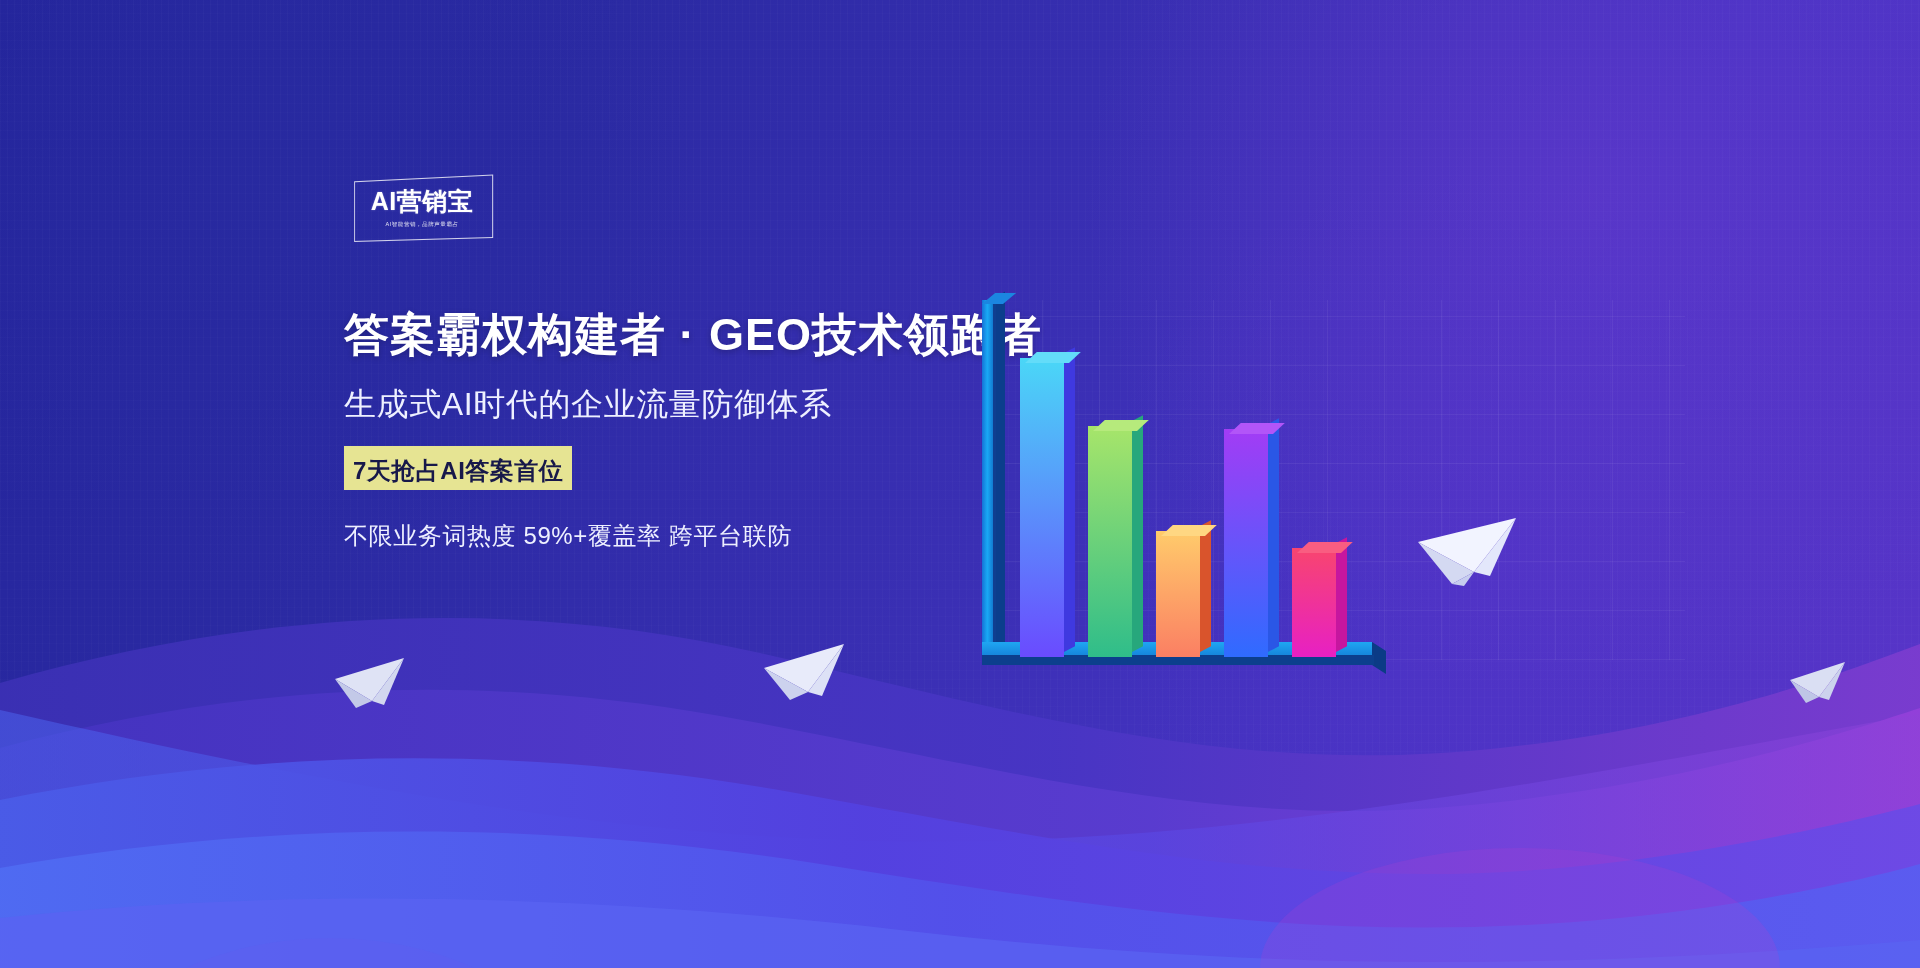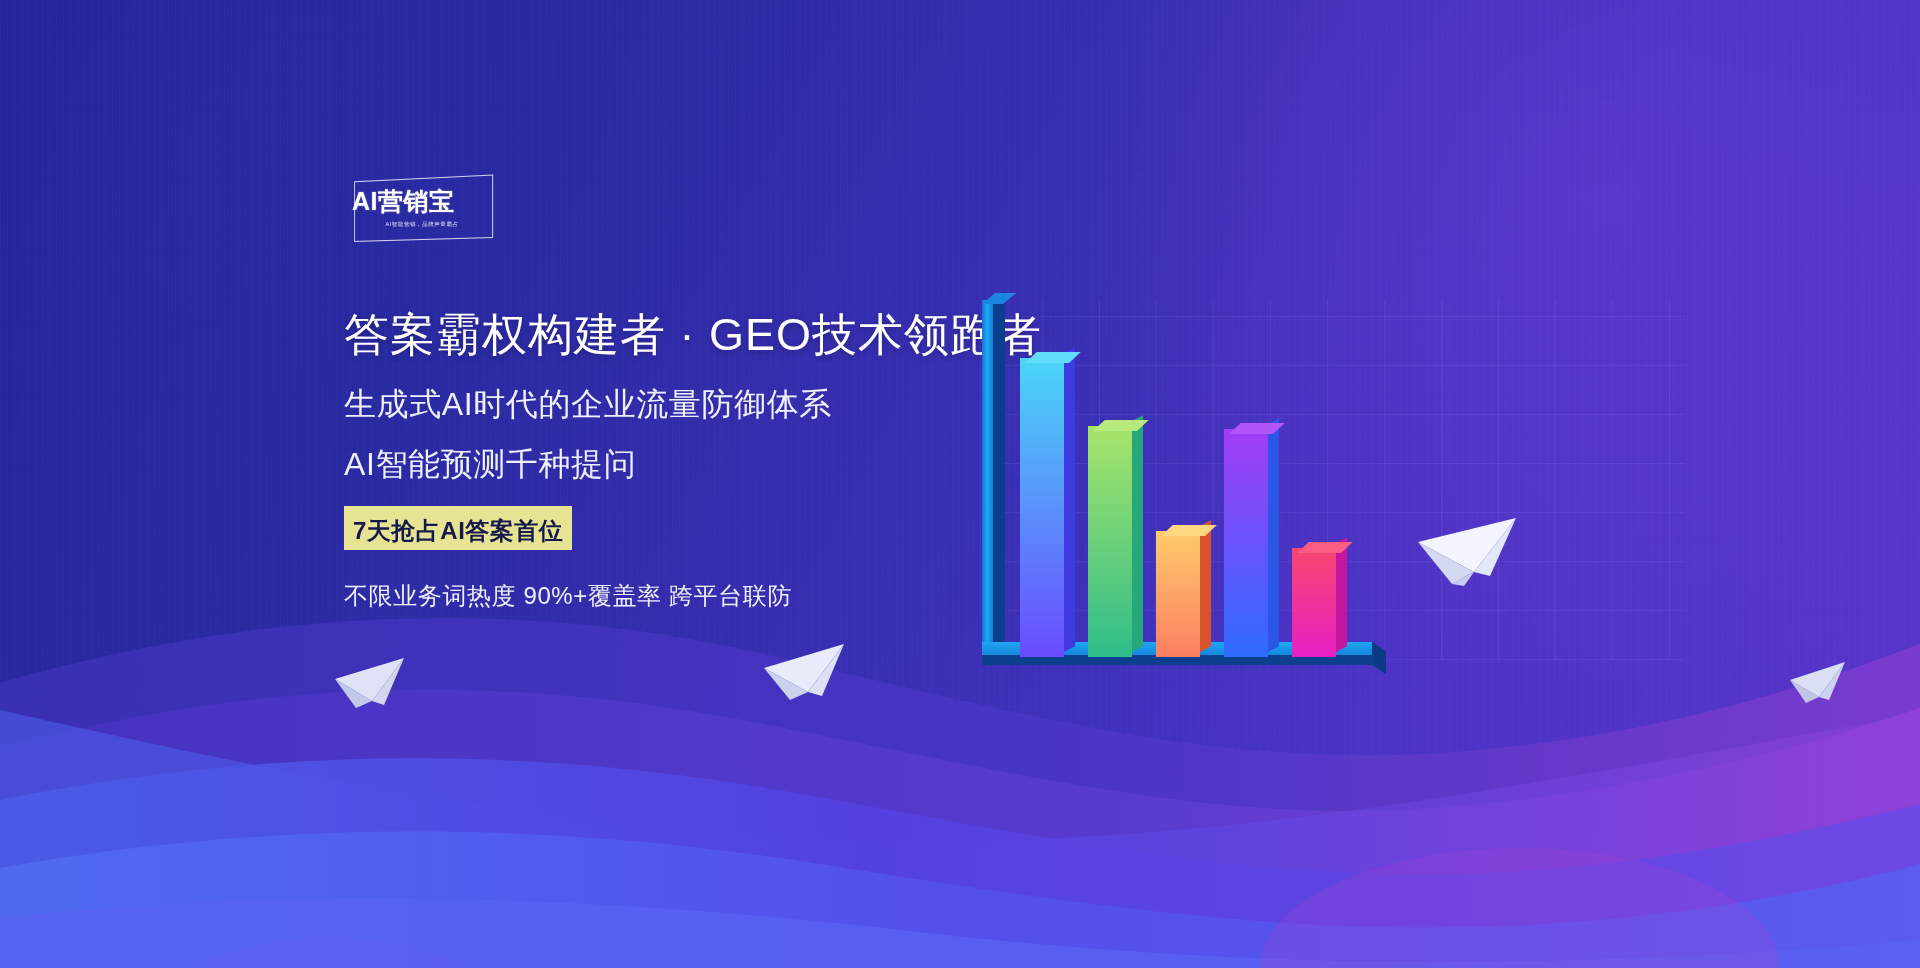--- a/index.html
+++ b/index.html
@@ -56,39 +56,40 @@
     position:absolute; left:352px; top:178px;
     width:140px; height:62px;
   }
   #logo .frame {
     position:absolute; inset:0;
     border:1.5px solid rgba(255,255,255,.78);
     transform:perspective(360px) rotateY(-7deg) skewY(-2.2deg);
   }
   #logo .logo-text {
     position:absolute; left:0; right:0; top:11px;
+    text-align:center;
     color:#fff; font-size:25px; font-weight:bold;
     letter-spacing:.5px; line-height:1;
     font-family:"Liberation Sans", sans-serif;
     text-shadow:0 0 2px rgba(255,255,255,.35);
   }
   #logo .logo-sub {
     position:absolute; left:0; right:0; top:43px;
     text-align:center;
     color:rgba(255,255,255,.88);
     font-size:6px; letter-spacing:.6px; line-height:1;
     transform:scale(.92);
   }
 
   
   #copy { position:absolute; left:344px; top:310px; width:760px; }
 
   .headline {
     color:#ffffff;
-    font-size:45px; font-weight:400;
+    font-size:45px; font-weight:700;
     letter-spacing:1px; line-height:1.12;
     white-space:nowrap;
     text-shadow:0 2px 6px rgba(0,0,0,.22);
   }
 
   .sub { color:#eef0ff; font-size:32px; line-height:1; letter-spacing:.6px; white-space:nowrap; }
   .sub-1 { margin-top:28px; }
   .sub-2 { margin-top:28px; }
 
   .highlight-row { margin-top:26px; }
@@ -187,25 +188,24 @@
 
   <div id="logo">
     <div class="frame"></div>
     <div class="logo-text">AI营销宝</div>
     <div class="logo-sub">AI智能营销，品牌声量霸占</div>
   </div>
 
   <div id="copy">
     <div class="headline">答案霸权构建者 · GEO技术领跑者</div>
     <div class="sub sub-1">生成式AI时代的企业流量防御体系</div>
-    <div class="sub sub-2">AI智能预测千种提问</div>
     <div class="highlight-row">
       <span class="highlight">7天抢占AI答案首位</span>
     </div>
-    <div class="sub-3">不限业务词热度 90%+覆盖率 跨平台联防</div>
+    <div class="sub-3">不限业务词热度 59%+覆盖率 跨平台联防</div>
   </div>
 
   <div id="chart">
     <div class="axis-y-side"></div>
     <div class="axis-y"></div>
     <div class="axis-y-top"></div>
 
     <div class="axis-x-cap"></div>
     <div class="axis-x"></div>
     <div class="axis-x-front"></div>

